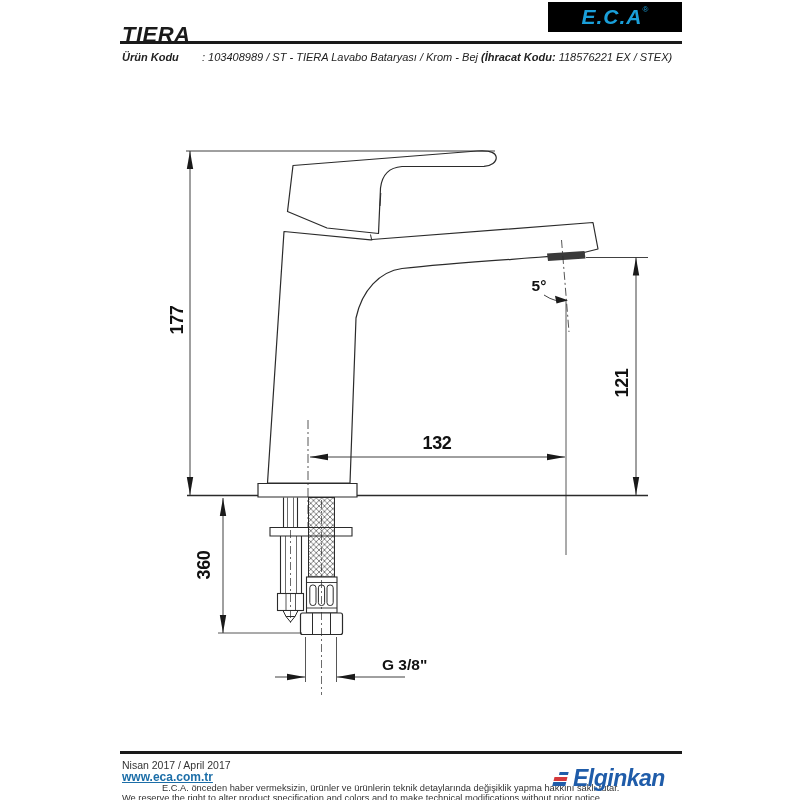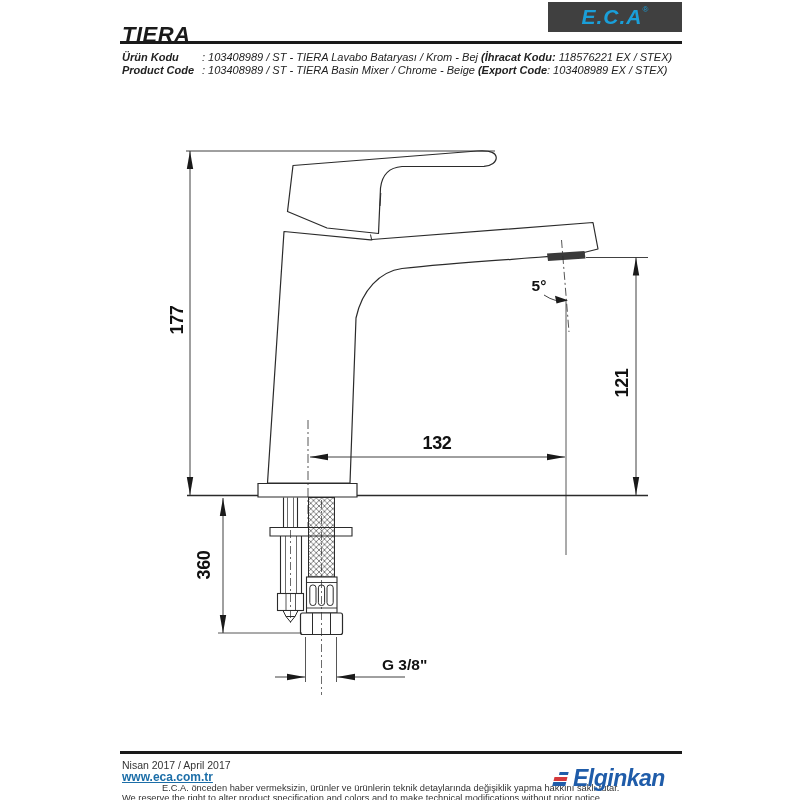--- a/index.html
+++ b/index.html
@@ -2,21 +2,21 @@
 <html><head>
 <meta charset="utf-8">
 <style>
   * { margin:0; padding:0; box-sizing:border-box; }
   html,body { width:800px; height:800px; background:#ffffff; font-family:"Liberation Sans", sans-serif; }
   #page { position:relative; width:800px; height:800px; background:#fff; overflow:hidden; }
 
   
   .page-title { position:absolute; left:122px; top:22px; font-size:22px; font-weight:bold; font-style:italic; color:#1a1a1a; letter-spacing:.5px; }
   .title-rule { position:absolute; left:120px; top:41px; width:562px; height:3px; background:#1a1a1a; }
-  .eca-box { position:absolute; left:548px; top:2px; width:134px; height:30px; background:#404040; display:flex; align-items:center; justify-content:center; }
+  .eca-box { position:absolute; left:548px; top:2px; width:134px; height:30px; background:#000000; display:flex; align-items:center; justify-content:center; }
   .eca-text { color:#1a9fd9; font-weight:bold; font-style:italic; font-size:21px; letter-spacing:1px; }
   .eca-reg { color:#1a9fd9; font-size:8px; vertical-align:top; position:relative; top:-8px; font-style:normal; }
 
   
   .pinfo { position:absolute; left:122px; top:51px; font-size:11px; font-style:italic; color:#222; line-height:13px; white-space:nowrap; }
   .pinfo .lbl { display:inline-block; min-width:80px; font-weight:bold; }
   .pinfo .bold { font-weight:bold; }
   .pnote { font-size:9px; color:#333; margin-top:1px; }
 
   
@@ -45,21 +45,20 @@
 
   <div class="page-title">TIERA</div>
   <div class="eca-box">
     <span class="eca-text">E.C.A</span>
       <span class="eca-reg">®</span>
   </div>
   <div class="title-rule"></div>
 
   <div class="pinfo">
     <div><span class="lbl">Ürün Kodu</span><span>: 103408989 / ST - TIERA Lavabo Bataryası / Krom - Bej </span><span class="bold">(İhracat Kodu:</span><span> 118576221 EX / STEX)</span></div>
-    <div><span class="lbl">Product Code</span><span>: 103408989 / ST - TIERA Basin Mixer / Chrome - Beige </span><span class="bold">(Export Code</span><span>: 103408989 EX / STEX)</span></div>
   </div>
 
   <svg class="drawing" width="800" height="800" viewBox="0 0 800 800">
     <defs>
       <pattern id="braidPat" width="5.5" height="5.5" patternUnits="userSpaceOnUse">
         <path d="M0,5.5 L5.5,0 M0,0 L5.5,5.5" stroke="#4d4d4d" stroke-width="0.7" fill="none"></path>
       </pattern>
     </defs>
 
     <g>

